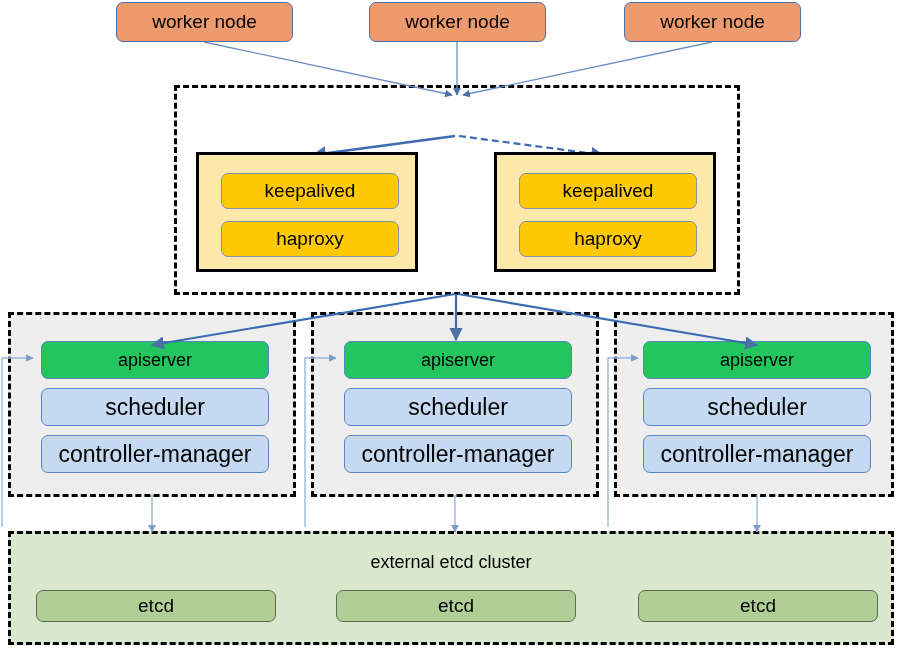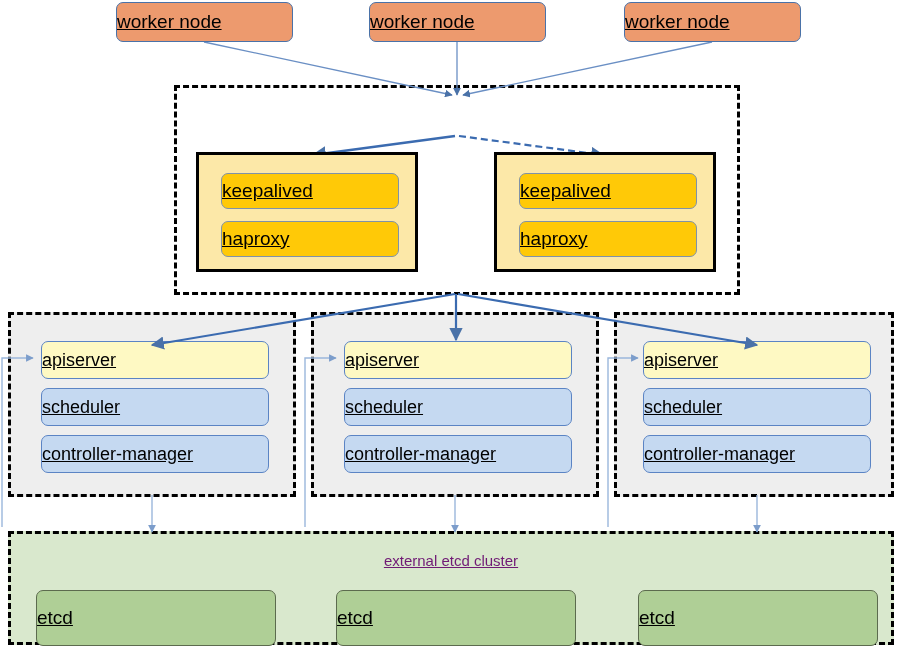--- a/index.html
+++ b/index.html
@@ -24,25 +24,24 @@
     width: 898px;
     height: 649px;
     pointer-events: none;
     z-index: 5;
   }
   .node {
     position: absolute;
     box-sizing: border-box;
     display: flex;
     align-items: center;
-    justify-content: flex-start;
+    justify-content: center;
     text-align: center;
     color: #000000;
     z-index: 10;
-    text-decoration: underline;
   }
   
   .worker {
     background: #ED9A6E;
     border: 1px solid #4A72A8;
     border-radius: 7px;
     font-size: 19px;
     height: 40px;
   }
   
@@ -82,48 +81,47 @@
   }
   .lb-svc {
     background: #FFC907;
     border: 1px solid #7F92A8;
     border-radius: 7px;
     font-size: 19px;
     height: 36px;
   }
   
   .apiserver {
-    background: #fef9c3;
+    background: #22c55e;
     border: 1px solid #5B84C4;
     border-radius: 7px;
     font-size: 18px;
     height: 38px;
   }
   .cp-comp {
     background: #C5D9F1;
     border: 1px solid #5B84C4;
     border-radius: 7px;
+    font-size: 23px;
+    height: 38px;
+  }
+  
+  .etcd-title {
+    position: absolute;
     font-size: 18px;
-    height: 38px;
-  }
-  
-  .etcd-title {
-    position: absolute;
-    font-size: 15px;
-    color: #701a75;
+    color: #000000;
     text-align: center;
     z-index: 10;
-    text-decoration: underline;
   }
   .etcd-box {
     background: #AFCF96;
     border: 1px solid #5C6B4E;
     border-radius: 7px;
     font-size: 19px;
-    height: 56px;
+    height: 32px;
   }
 </style>
 </head>
 <body>
 
 <div id="canvas">
 
   <svg id="edges" viewBox="0 0 898 649" width="898" height="649">
     <defs>
       <marker id="arrowSolid" viewBox="0 0 10 10" refX="9" refY="5" markerWidth="6" markerHeight="6" orient="auto-start-reverse">

